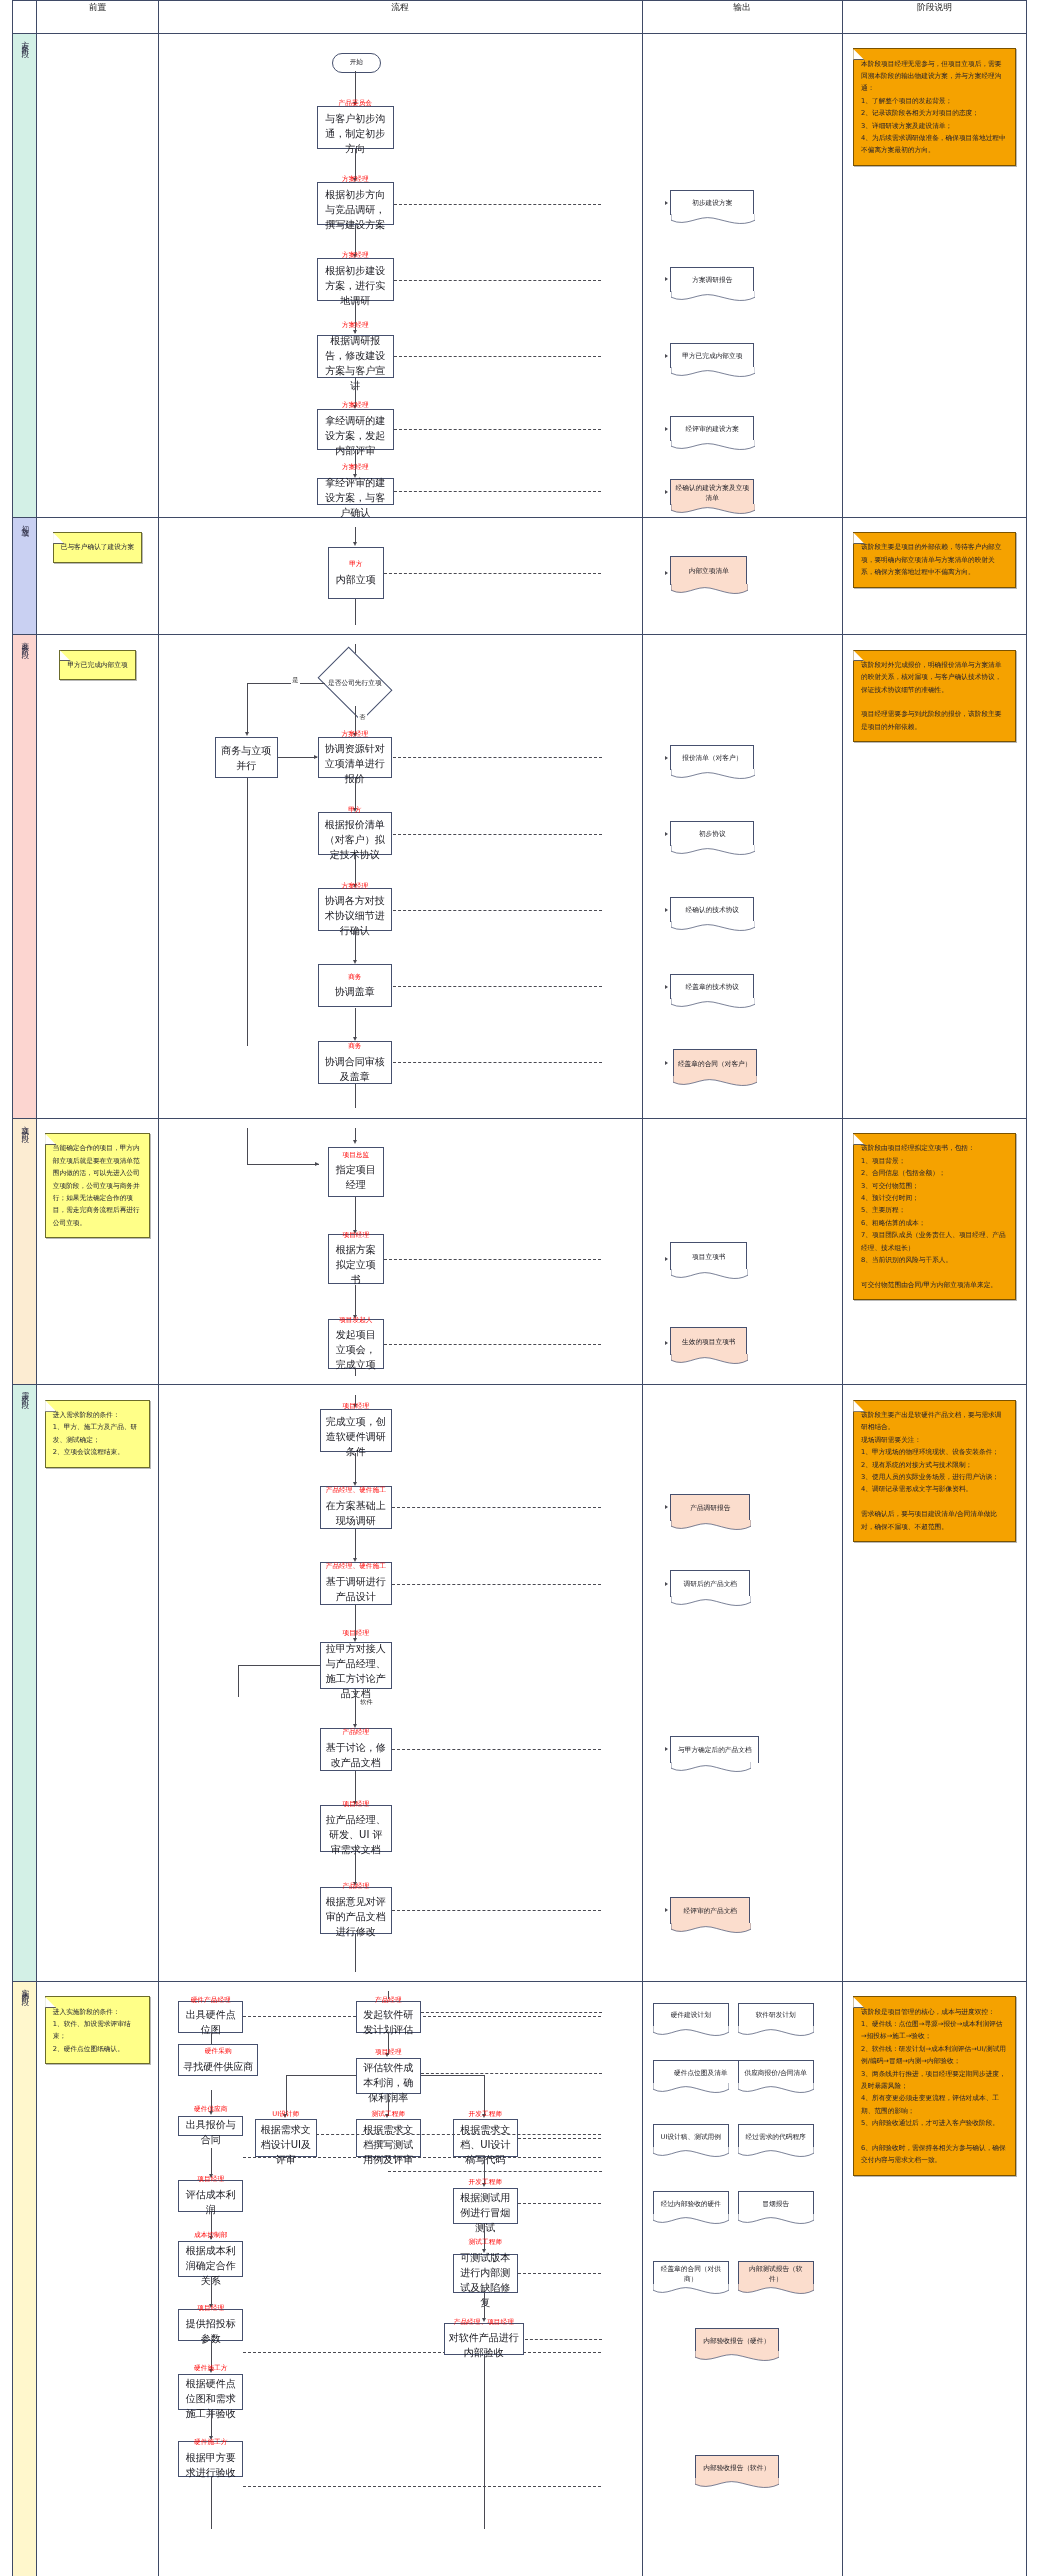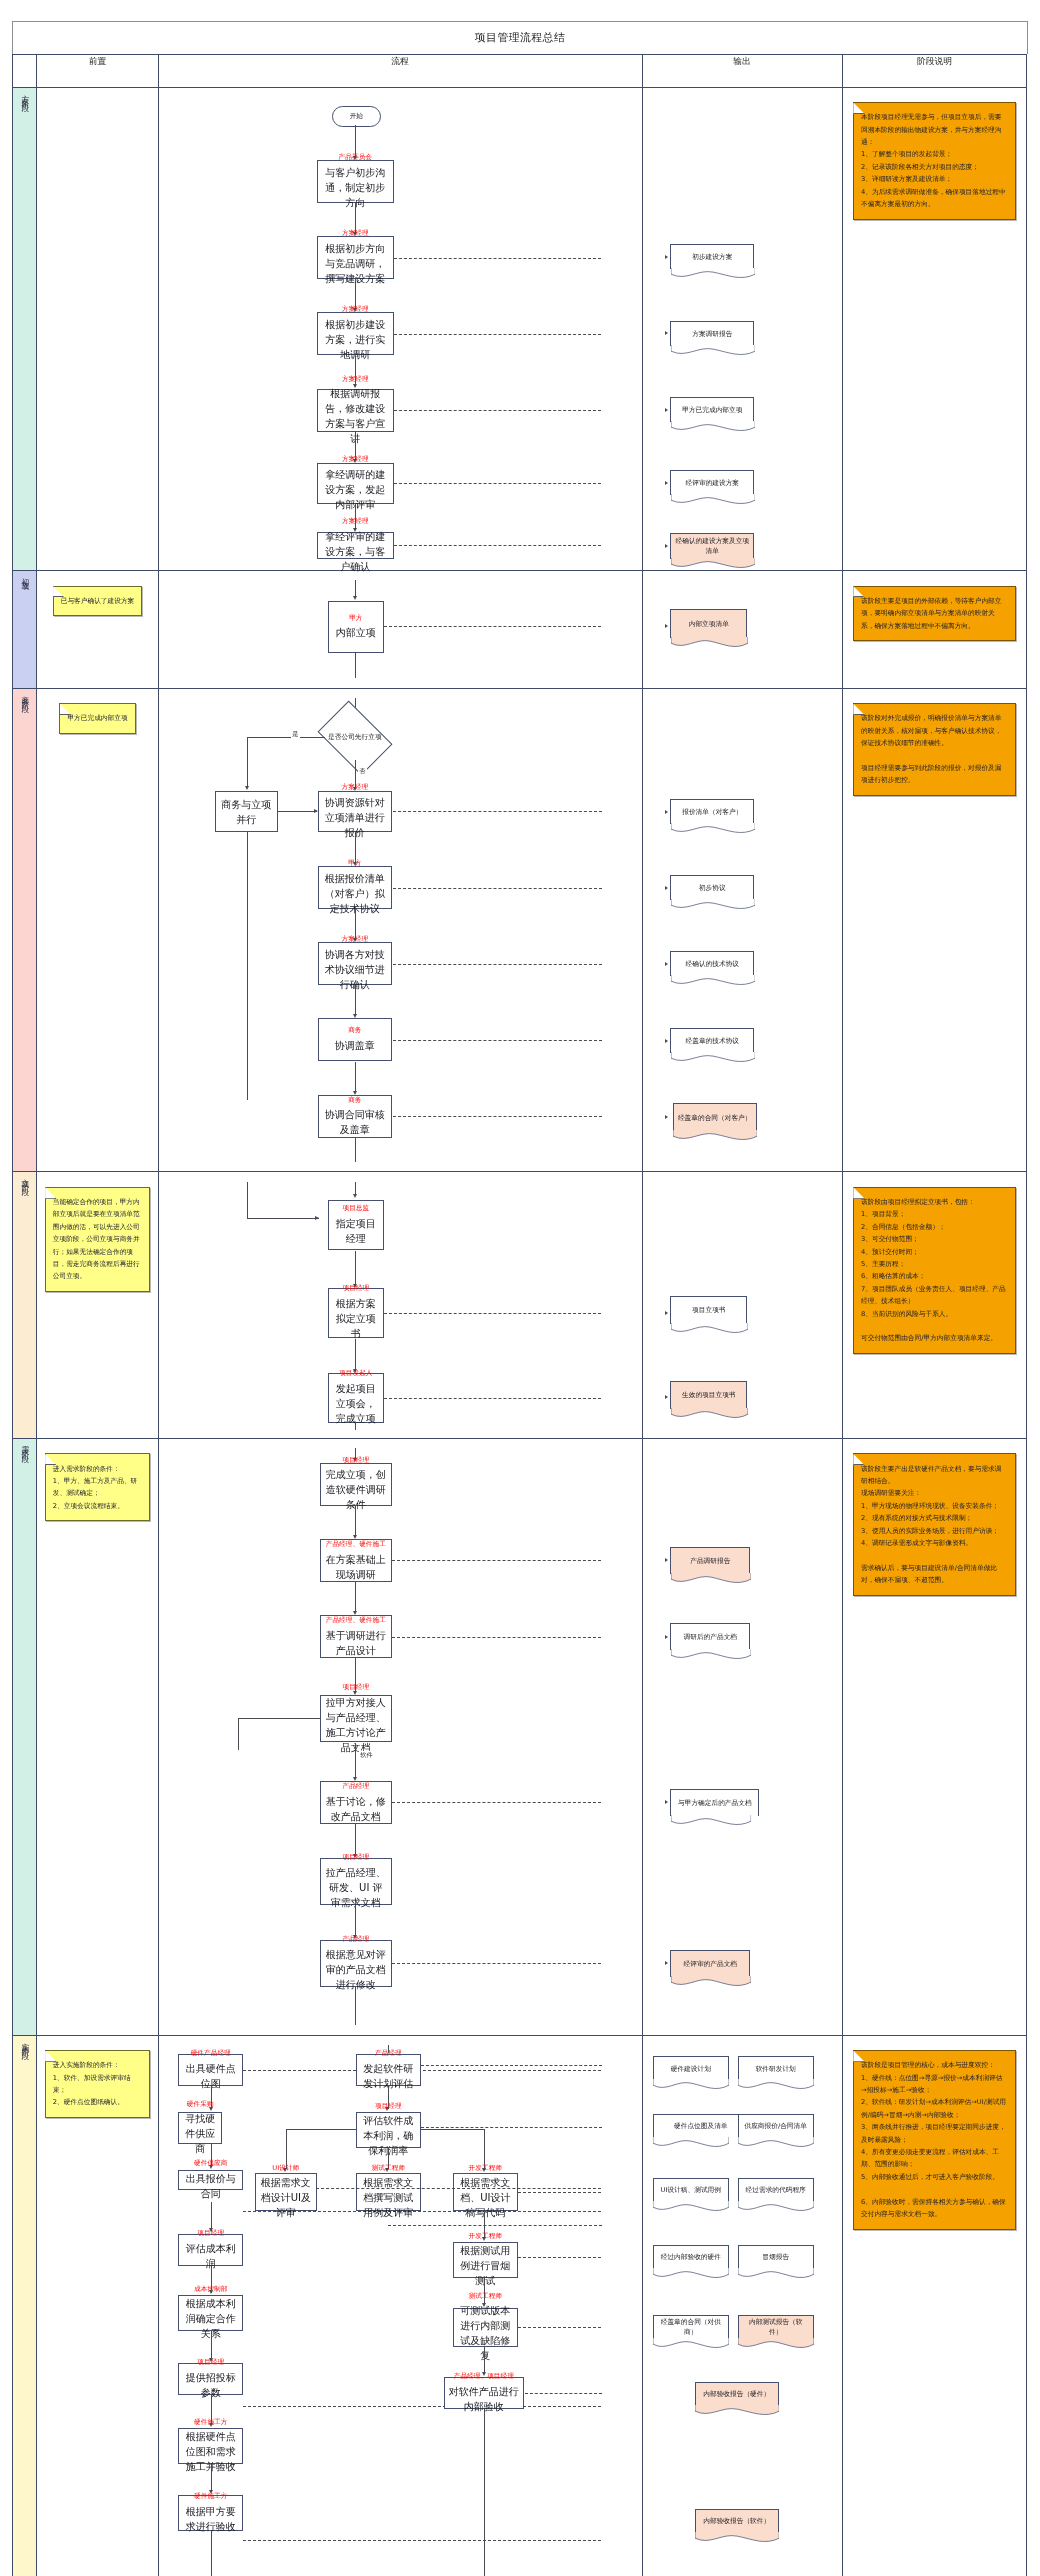--- a/index.html
+++ b/index.html
@@ -67,23 +67,20 @@
   .arrow.down{border-left:2.6px solid transparent;border-right:2.6px solid transparent;border-top:4.1px solid #4a4a52;}
   .arrow.right{border-top:2.6px solid transparent;border-bottom:2.6px solid transparent;border-left:4.1px solid #4a4a52;}
   .arrow.rsm{border-top:2.1px solid transparent;border-bottom:2.1px solid transparent;border-left:3.6px solid #4a4a52;}
   .outcol{position:relative;}
 </style>
 </head>
 <body>
 
 <div class="page">
 
-  <div class="title-bar">
-    <span class="ttl">项目管理流程总结</span>
-  </div>
 
   <table class="grid">
     <colgroup>
       <col class="c-stage">
         <col class="c-pre">
         <col class="c-flow">
         <col class="c-out">
         <col class="c-note">
     </colgroup>
     <thead>
@@ -364,21 +361,21 @@
                   <path d="M0,0 L0,12 C30,26 52,2 82,8 C112,14 136,26 164,12 L164,0" fill="#fbddcd" stroke="#46506e" stroke-width="1.4"></path>
                 </svg>
             </div>
             <div class="arrow rsm" style="left:15.5px;top:417px"></div>
           </div>
         </td>
         <td class="cellpad">
           <div class="note-wrap">
             <div class="note note-orange">该阶段对外完成报价，明确报价清单与方案清单的映射关系，核对漏项，与客户确认技术协议，保证技术协议细节的准确性。
 
-项目经理需要参与到此阶段的报价，对报价及漏项进行初步把控。</div>
+项目经理需要参与到此阶段的报价，该阶段主要是项目的外部依赖。</div>
           </div>
         </td>
       </tr>
 
       <tr>
         <td class="stage-cell" style="background:#fcecd2">
           <span class="stage-label">立项阶段</span>
         </td>
         <td class="cellpad">
           <div class="pre-wrap">
@@ -590,21 +587,21 @@
             <div class="edge v" style="left:222px;top:0;height:8.2px"></div>
 
             <div class="node" style="left:12.4px;top:9.3px;width:65px;height:32px">
               <span class="role">硬件产品经理</span>
               <span class="act">出具硬件点位图</span>
             </div>
             <div class="dash h" style="left:77px;top:25px;width:358px"></div>
             <div class="edge v" style="left:45px;top:41px;height:23px"></div>
             <div class="arrow down" style="left:43px;top:62px"></div>
 
-            <div class="node" style="left:12.4px;top:67px;width:44px;height:32px">
+            <div class="node" style="left:12.4px;top:53px;width:80px;height:32px">
               <span class="role">硬件采购</span>
               <span class="act">寻找硬件供应商</span>
             </div>
             <div class="edge v" style="left:45px;top:99px;height:23px"></div>
             <div class="arrow down" style="left:43px;top:120px"></div>
 
             <div class="node" style="left:12.4px;top:125px;width:65px;height:20px">
               <span class="role">硬件供应商</span>
               <span class="act">出具报价与合同</span>
             </div>

